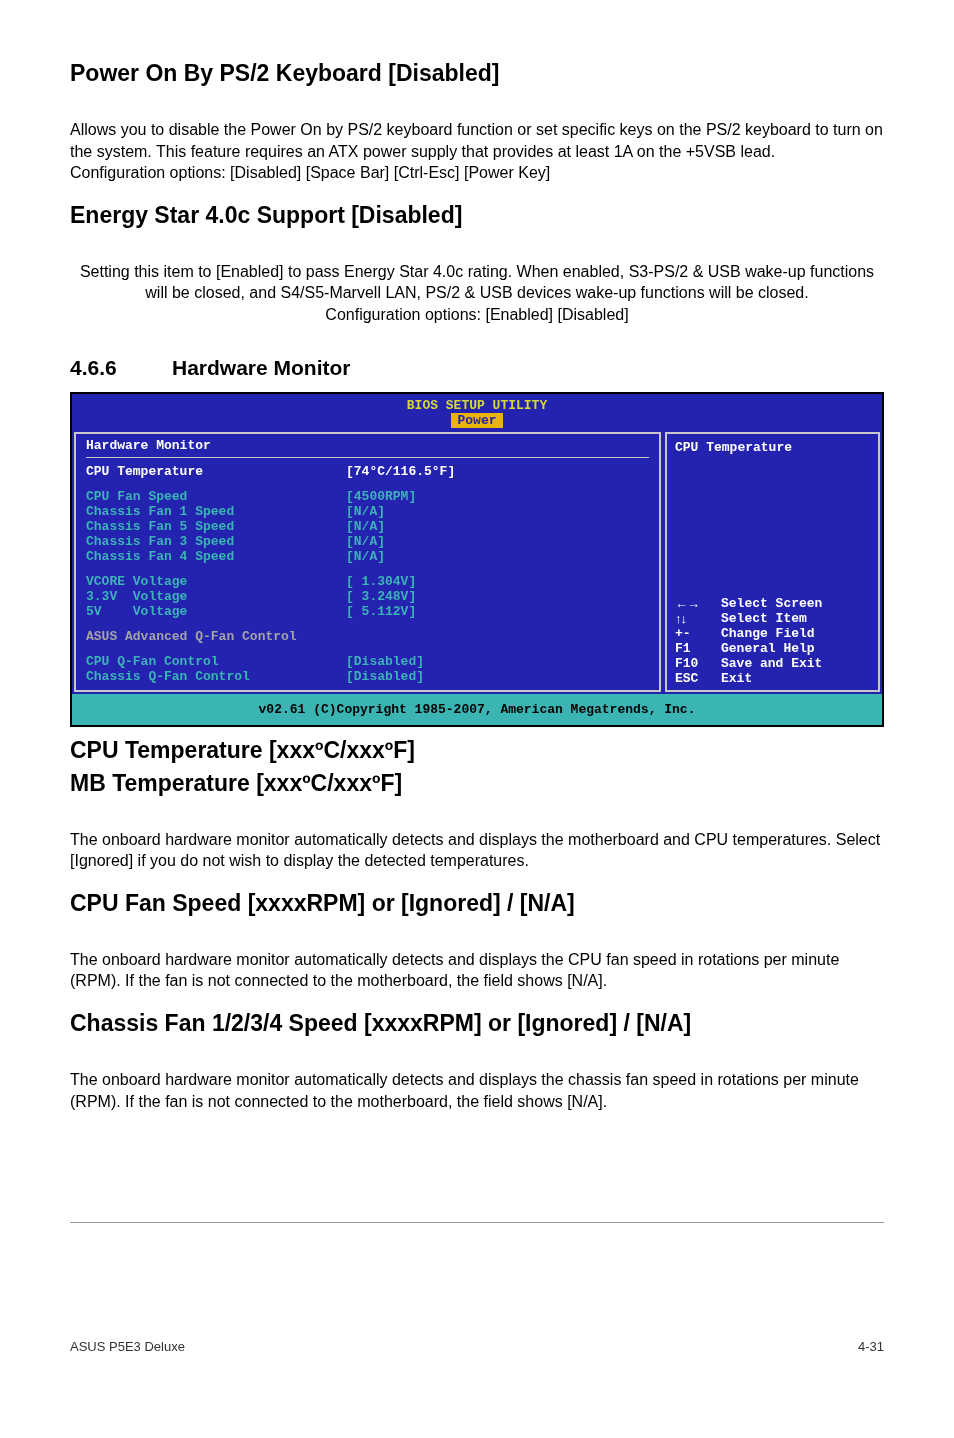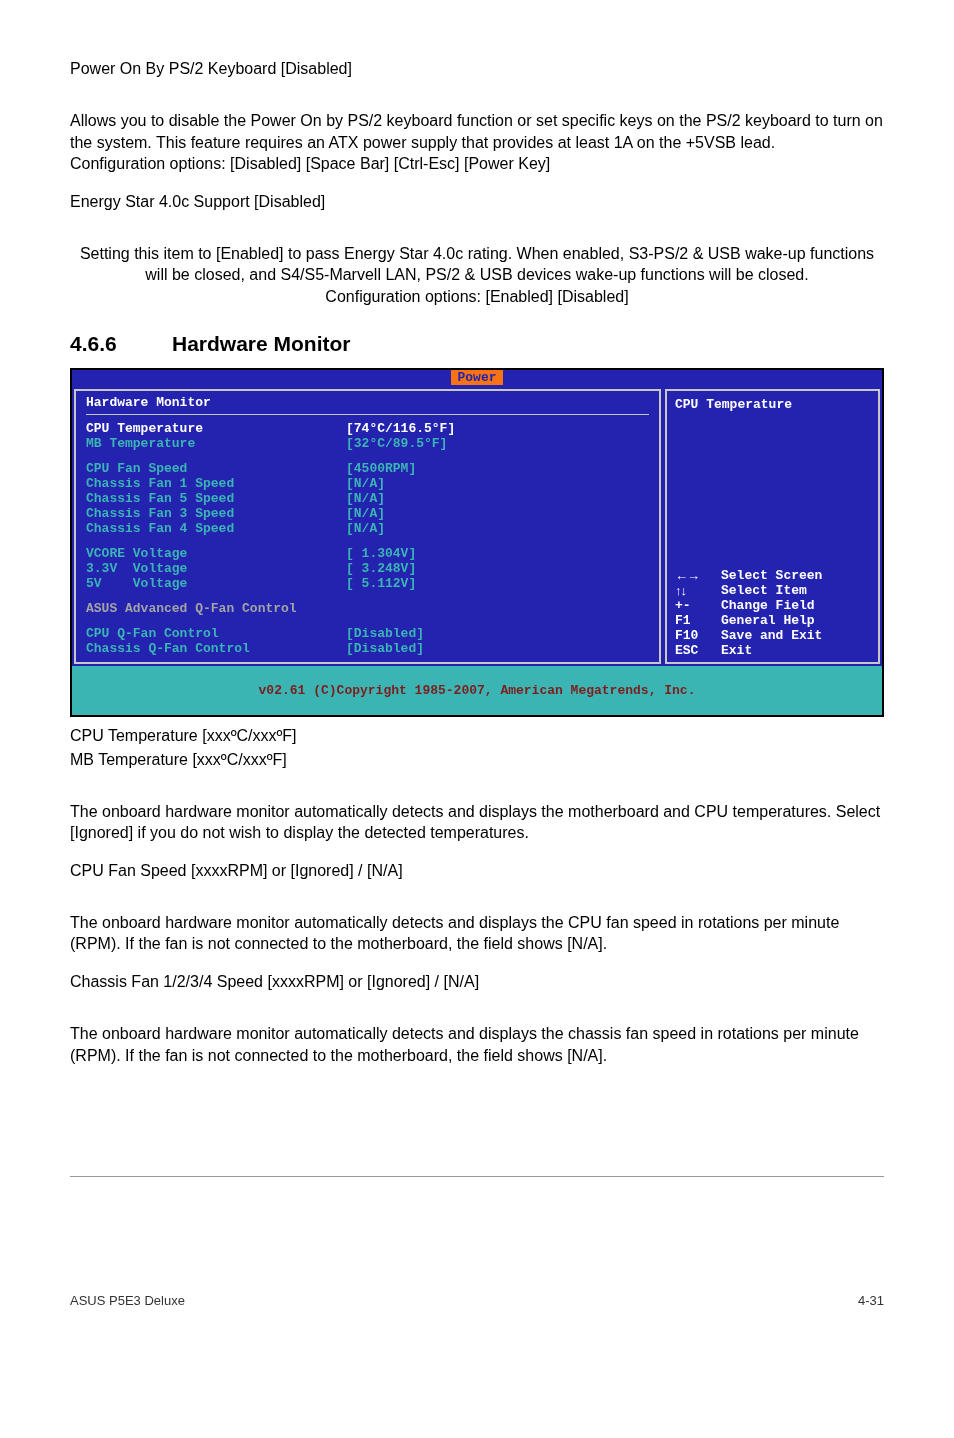--- a/index.html
+++ b/index.html
@@ -4,55 +4,55 @@
   <style>
     * { margin: 0; padding: 0; box-sizing: border-box; }
     body {
       font-family: Arial, Helvetica, sans-serif;
       background: #fff;
       color: #000;
       padding: 60px 70px 30px 70px;
       width: 954px;
     }
     h3.section {
-      font-size: 16px;
-      font-weight: normal;
+      font-size: 23px;
+      font-weight: bold;
       margin-bottom: 6px;
     }
     p.desc {
       font-size: 16px;
       line-height: 1.35;
       margin-bottom: 18px;
       margin-top: 32px;
     }
     h2.subsec {
       font-size: 21px;
       font-weight: bold;
-      margin-top: 24px;
+      margin-top: 30px;
       margin-bottom: 12px;
     }
     .numspace { display: inline-block; width: 102px; }
     .bios-box {
       width: 100%;
       border: 2px solid #000;
       background: #2323b0;
       font-family: "Courier New", monospace;
       font-size: 13px;
       font-weight: bold;
       color: #d6d63a;
       margin-bottom: 10px;
     }
     .bios-title {
       text-align: center;
       color: #d6d63a;
       padding-top: 4px;
     }
     .bios-tab {
       display: inline-block;
-      background: #f97316;
+      background: #eab308;
       color: #2323b0;
       padding: 0 6px;
       margin-bottom: 2px;
     }
     .bios-tab-row { text-align: center; }
     .bios-body { display: flex; }
     .bios-left {
       flex: 1;
       border: 2px solid #c7c7c7;
       margin: 2px;
@@ -74,23 +74,23 @@
     .bios-row { display: flex; }
     .bios-key { color: #3bb4b4; width: 260px; }
     .bios-val { color: #3bb4b4; }
     .bios-row.sel .bios-key, .bios-row.sel .bios-val { color: #fff; }
     .bios-group-space { height: 10px; }
     .bios-help-row { display: flex; color: #fff; }
     .bios-help-key { width: 46px; }
     .bios-copyright {
       text-align: center;
       background: #3bb4b4;
-      color: #7f1d1d;
-      font-weight: bold;
-      padding: 17px 0;
+      color: #000000;
+      font-weight: bold;
+      padding: 8px 0;
     }
     .bios-arrows { font-family: Arial; letter-spacing: -1px; }
     .footer {
       display: flex;
       justify-content: space-between;
       margin-top: 116px;
       font-size: 13px;
       color: #333;
     }
   </style>
@@ -103,33 +103,30 @@
 
 <h3 class="section">Energy Star 4.0c Support [Disabled]</h3>
 <p class="desc" style="white-space: pre-line; text-align: center;">Setting this item to [Enabled] to pass Energy Star 4.0c rating. When enabled, S3-PS/2 &amp; USB wake-up functions will be closed, and S4/S5-Marvell LAN, PS/2 &amp; USB devices wake-up functions will be closed.
 Configuration options: [Enabled] [Disabled]</p>
 
 <h2 class="subsec">
   <span class="numspace">4.6.6</span><span>Hardware Monitor</span>
 </h2>
 
 <div class="bios-box">
+  <div class="bios-title">BIOS SETUP UTILITY</div>
   <div class="bios-tab-row"><span class="bios-tab">Power</span></div>
   <div class="bios-body">
     <div class="bios-left">
       <div class="bios-head-label">Hardware Monitor</div>
       <hr class="bios-hr">
       <div class="bios-row sel">
           <span class="bios-key">CPU Temperature</span>
           <span class="bios-val">[74°C/116.5°F]</span>
         </div>
-      <div class="bios-row">
-          <span class="bios-key">MB Temperature</span>
-          <span class="bios-val">[32°C/89.5°F]</span>
-        </div>
       <div class="bios-group-space"></div>
       <div class="bios-row">
           <span class="bios-key">CPU Fan Speed</span>
           <span class="bios-val">[4500RPM]</span>
         </div>
       <div class="bios-row">
           <span class="bios-key">Chassis Fan 1 Speed</span>
           <span class="bios-val">[N/A]</span>
         </div>
       <div class="bios-row">

